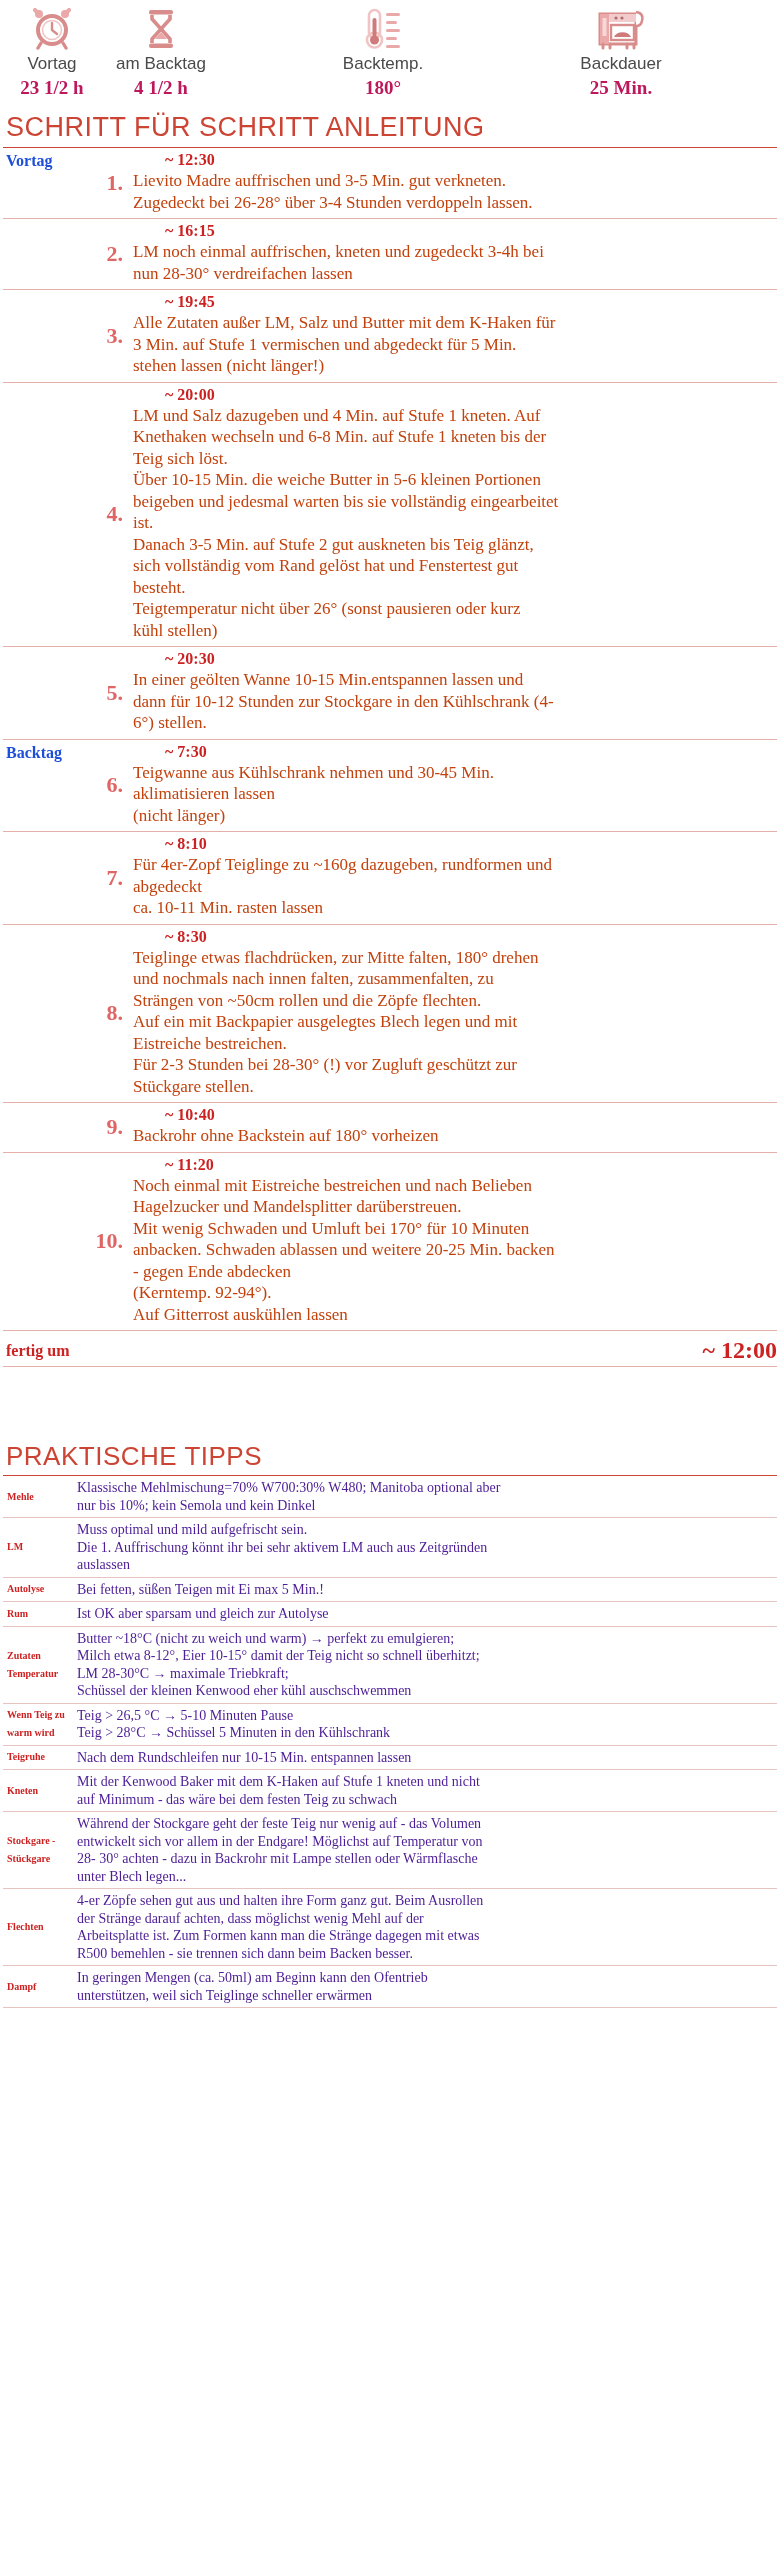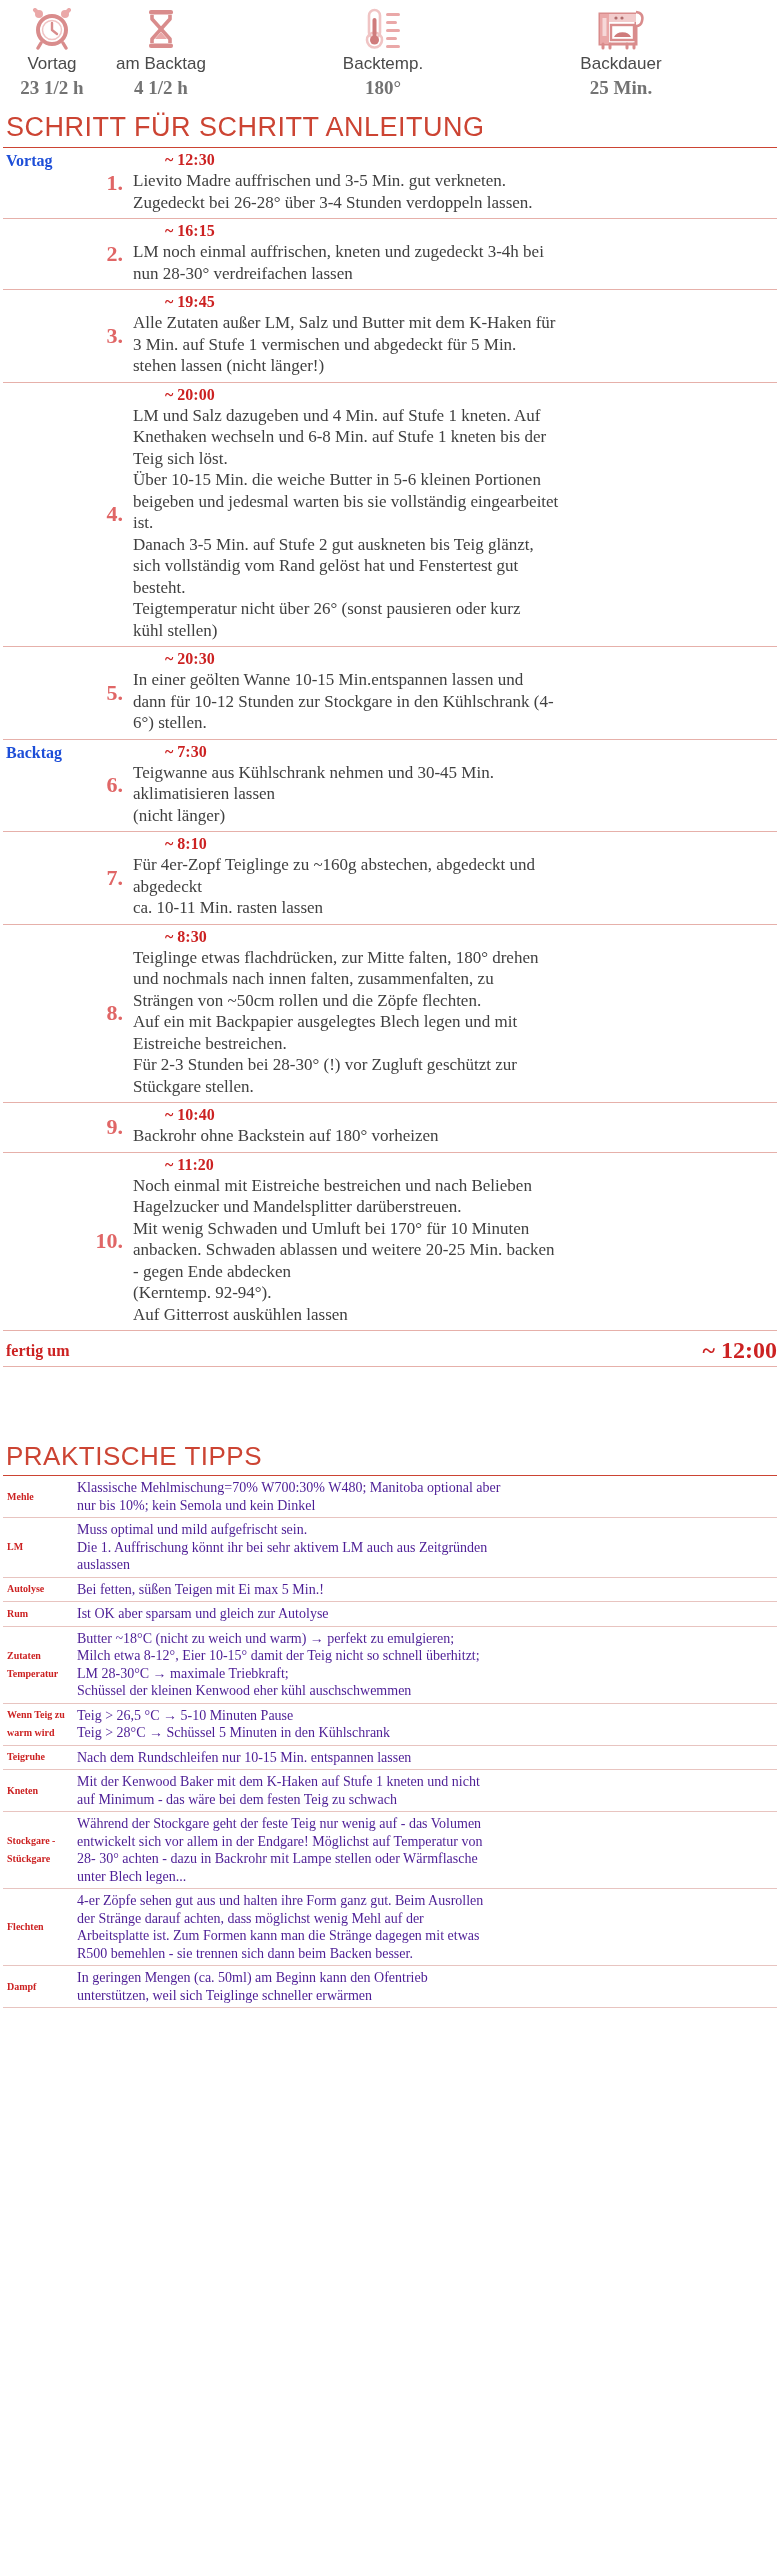--- a/index.html
+++ b/index.html
@@ -44,21 +44,21 @@
     font-size: 17px;
     color: #4a4a4a;
     letter-spacing: 0px;
     line-height: 20px;
     white-space: nowrap;
   }
   .stat-value {
     font-family: "Liberation Serif", "DejaVu Serif", serif;
     font-size: 19px;
     font-weight: bold;
-    color: #737373;
+    color: #be185d;
     line-height: 24px;
     margin-top: 2px;
     white-space: nowrap;
   }
 
   
   .section-title {
     font-family: "Liberation Sans", "DejaVu Sans", sans-serif;
     font-size: 27px;
     font-weight: 300;
@@ -111,21 +111,21 @@
     font-size: 16px;
     font-weight: bold;
     color: #cc2222;
     line-height: 20px;
     padding-left: 32px;
   }
   .steptext {
     font-family: "Liberation Serif", "DejaVu Serif", serif;
     font-size: 17px;
     line-height: 21.5px;
-    color: #404040;
+    color: #c2410c;
   }
   .steptext div { white-space: nowrap; }
 
   
   .fertig-row td { padding: 6px 0 2px 3px; }
   .fertig-label {
     font-family: "Liberation Serif", "DejaVu Serif", serif;
     font-size: 16px;
     font-weight: bold;
     color: #cc2222;
@@ -338,21 +338,21 @@
             <div>(nicht länger)</div>
           </div>
         </td>
       </tr>
       <tr>
         <td class="daycell"></td>
         <td class="numcell">7.</td>
         <td class="bodycell">
           <div class="time">~ 8:10</div>
           <div class="steptext">
-            <div>Für 4er-Zopf Teiglinge zu ~160g abstechen, abgedeckt und</div>
+            <div>Für 4er-Zopf Teiglinge zu ~160g dazugeben, rundformen und</div>
             <div>abgedeckt</div>
             <div>ca. 10-11 Min. rasten lassen</div>
           </div>
         </td>
       </tr>
       <tr>
         <td class="daycell"></td>
         <td class="numcell">8.</td>
         <td class="bodycell">
           <div class="time">~ 8:30</div>

